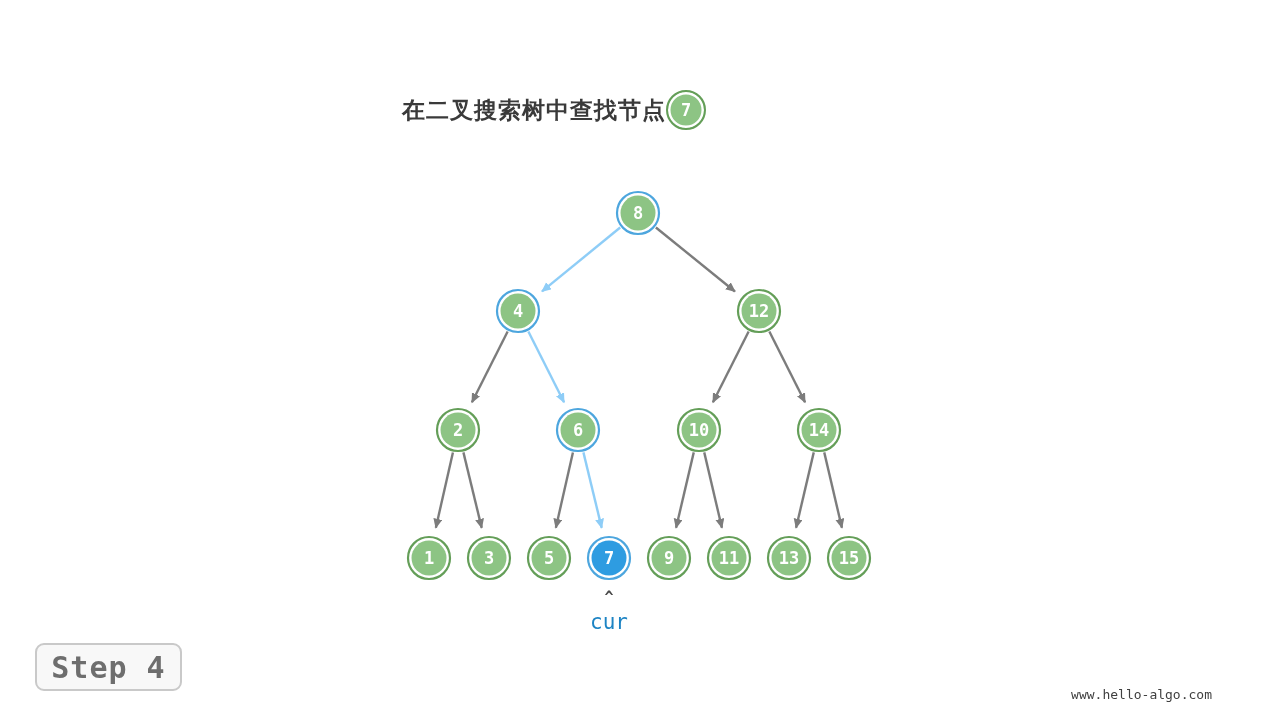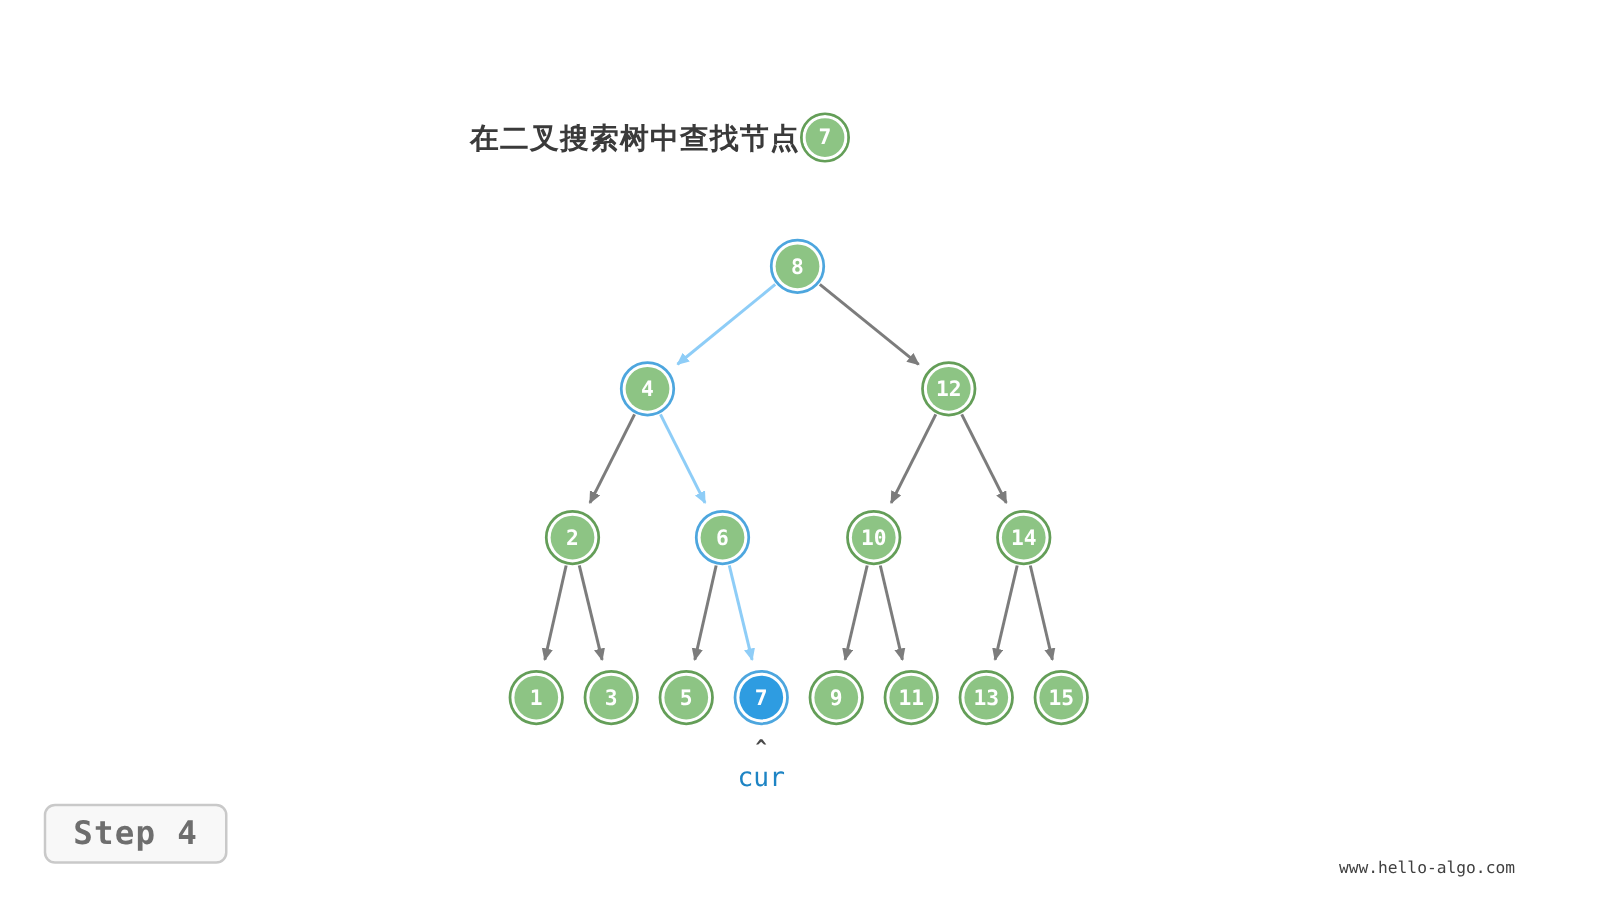--- a/index.html
+++ b/index.html
@@ -2,21 +2,21 @@
 <html style="--green-fill: #8dc484; --green-border: #649e58; --cur-text: #1d84c4; --title-text: #3a3a3a;"><head>
 <meta charset="utf-8">
 <style>
   html,body{margin:0;padding:0;background:#ffffff;}
   .canvas{
     position:relative;width:1280px;height:720px;background:#ffffff;overflow:hidden;
     font-family:"Liberation Sans",sans-serif;
   }
   .title-row{
     position:absolute;top:88px;left:0;width:1056px;height:44px;
-    display:flex;align-items:center;justify-content:center;
+    display:flex;align-items:center;justify-content:center;padding-left:26px;
   }
   .title-text{
     font-size:23px;font-weight:bold;color:var(--title-text,#3a3a3a);
     letter-spacing:1px;
   }
   .title-node{
     width:40px;height:40px;border-radius:50%;
     background:var(--green-fill,#8dc484);
     border:2px solid var(--green-border,#649e58);
     box-shadow:inset 0 0 0 2.5px #ffffff;
@@ -37,21 +37,21 @@
     position:absolute;top:610px;left:609px;transform:translateX(-50%);
     font-family:"DejaVu Sans Mono",monospace;font-size:21px;font-weight:normal;
     color:var(--cur-text,#1d84c4);
   }
   .step-box{
     position:absolute;left:35px;top:643px;width:147px;height:48px;
     background:#f8f8f8;border:2px solid #c9c9c9;border-radius:9px;
     display:flex;align-items:center;justify-content:center;box-sizing:border-box;
   }
   .step-box span{
-    font-family:"DejaVu Sans Mono",monospace;font-size:26px;font-weight:bold;color:#6e6e6e;
+    font-family:"DejaVu Sans Mono",monospace;font-size:30px;font-weight:bold;color:#6e6e6e;
     letter-spacing:1px;
   }
   .watermark{
     position:absolute;right:68px;bottom:18px;
     font-family:"DejaVu Sans Mono",monospace;font-size:13px;color:#404040;
   }
 </style>
 </head>
 <body>
 

